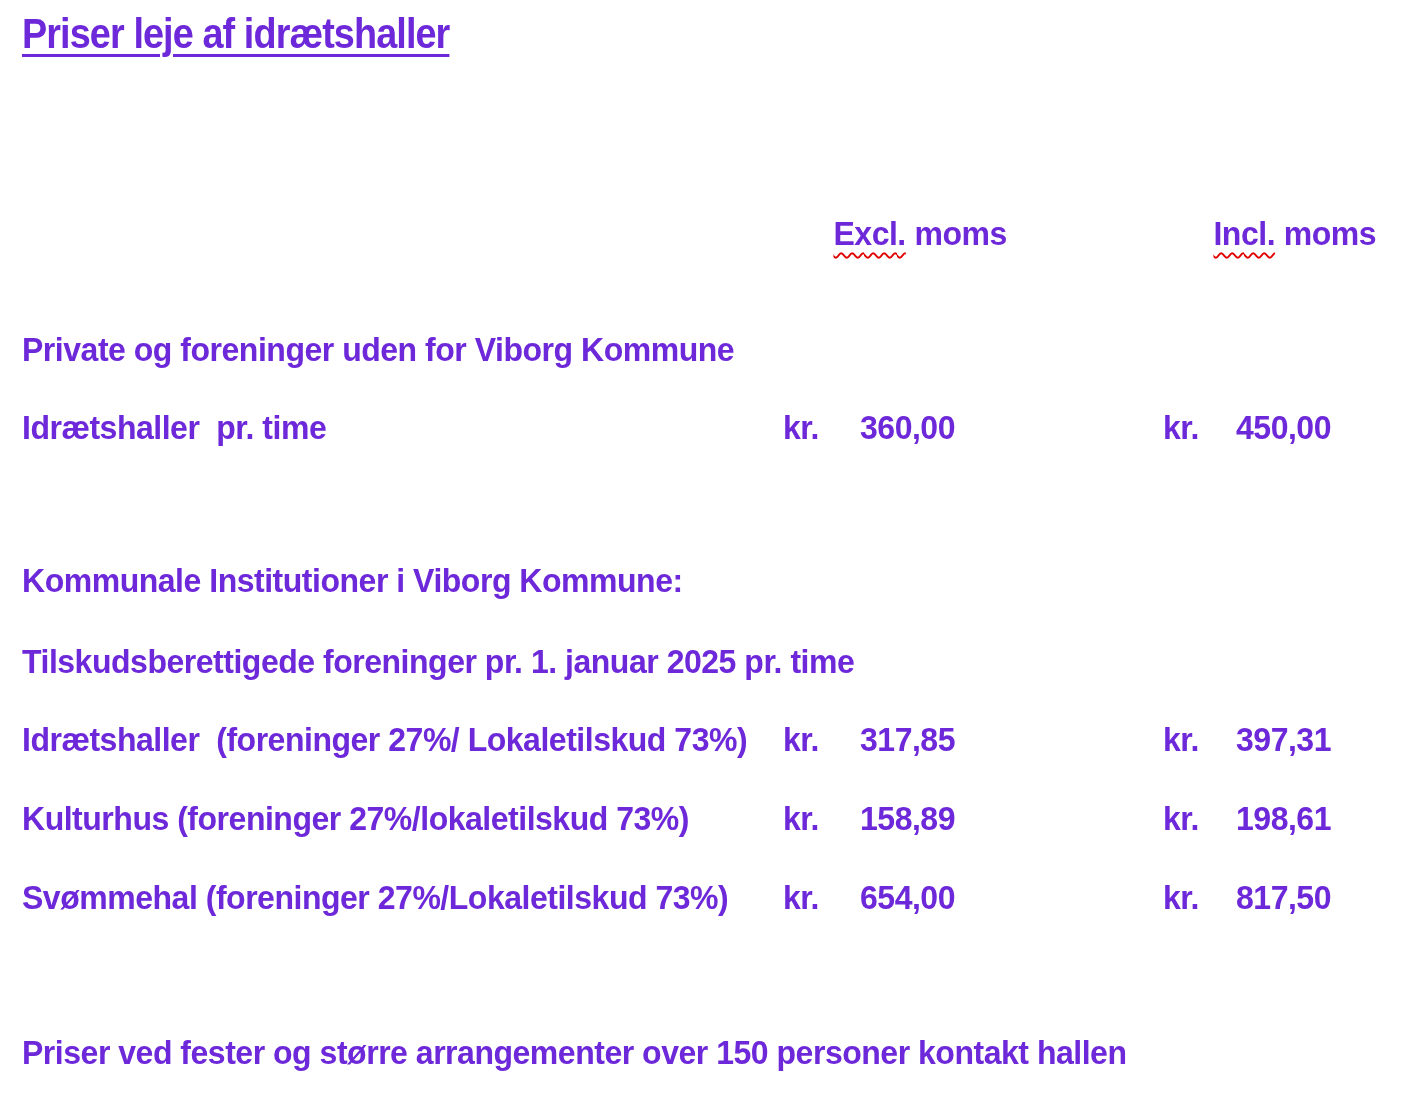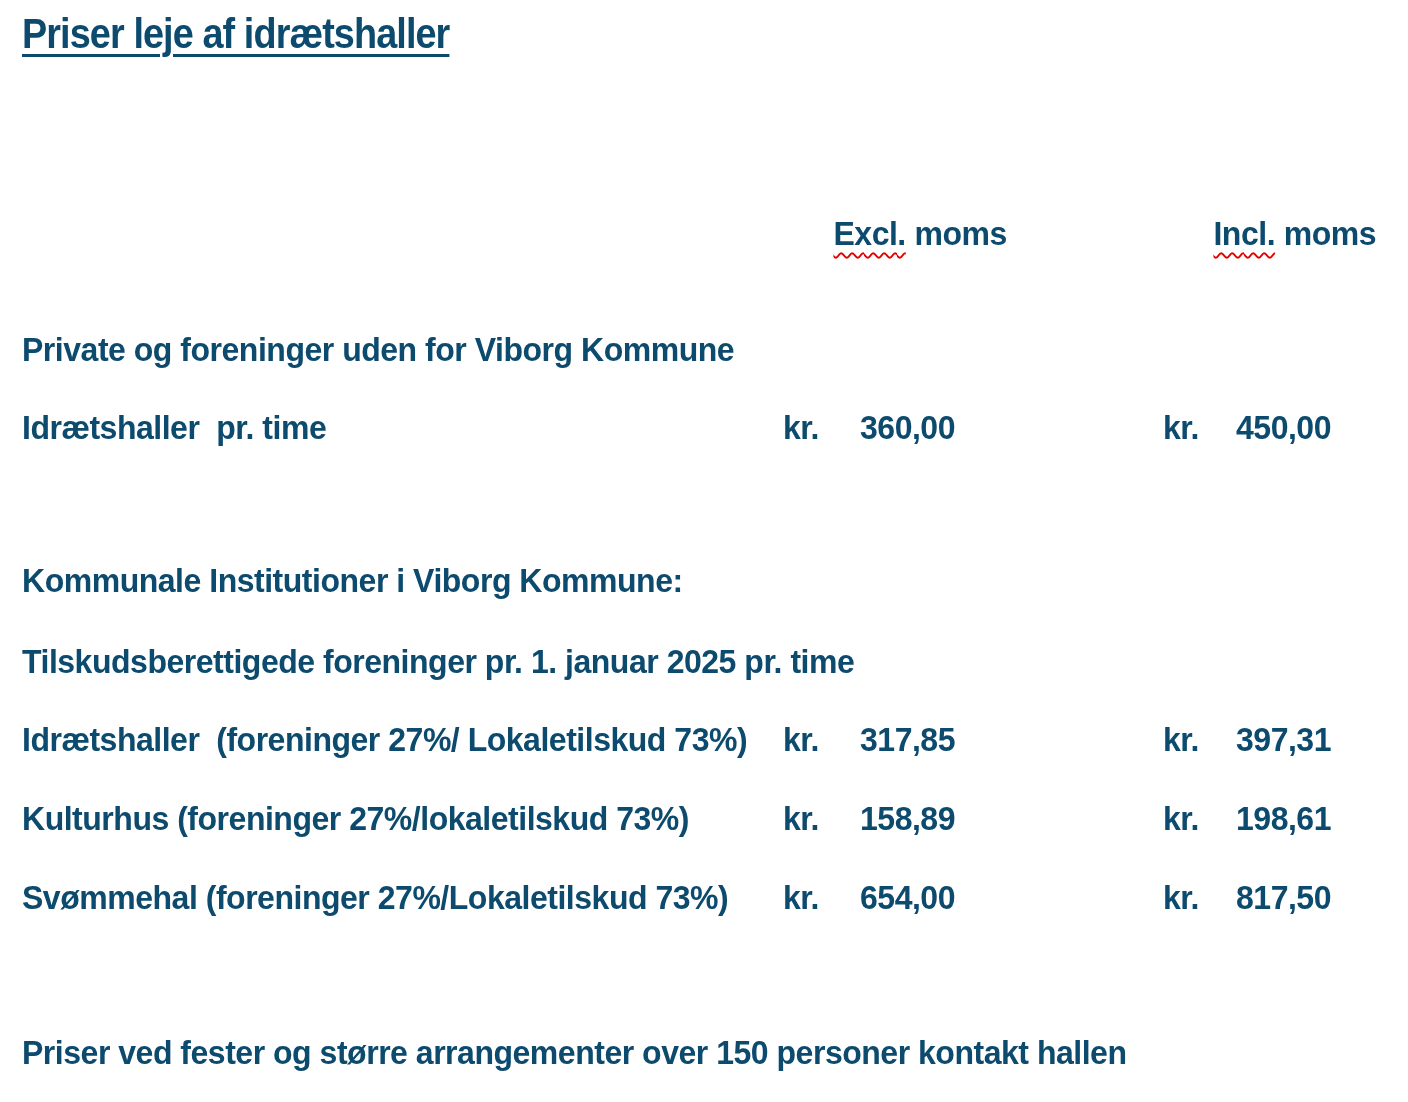--- a/index.html
+++ b/index.html
@@ -5,21 +5,21 @@
   html, body {
     margin: 0;
     padding: 0;
     background: #ffffff;
   }
   .doc {
     position: relative;
     width: 1408px;
     height: 1102px;
     background: #ffffff;
-    color: #0c4a6e;
+    color: #6d28d9;
     font-family: "Liberation Sans", sans-serif;
     font-weight: 700;
     overflow: hidden;
   }
   .title {
     position: absolute;
     left: 22px;
     top: 8px;
     font-size: 42px;
     line-height: 52px;

